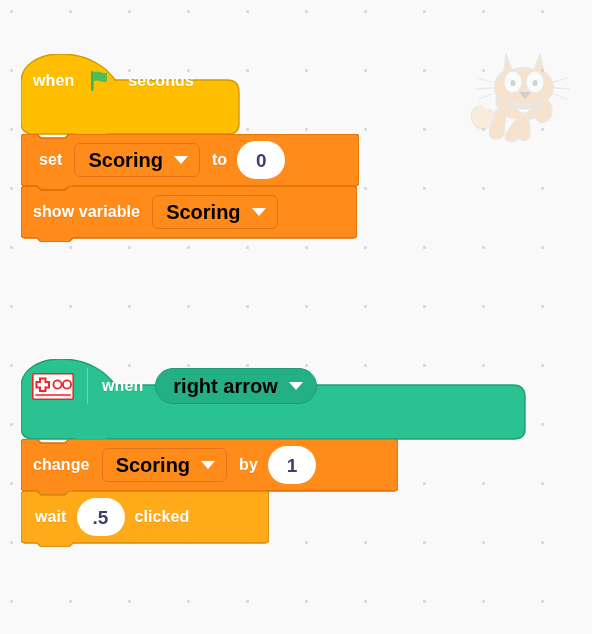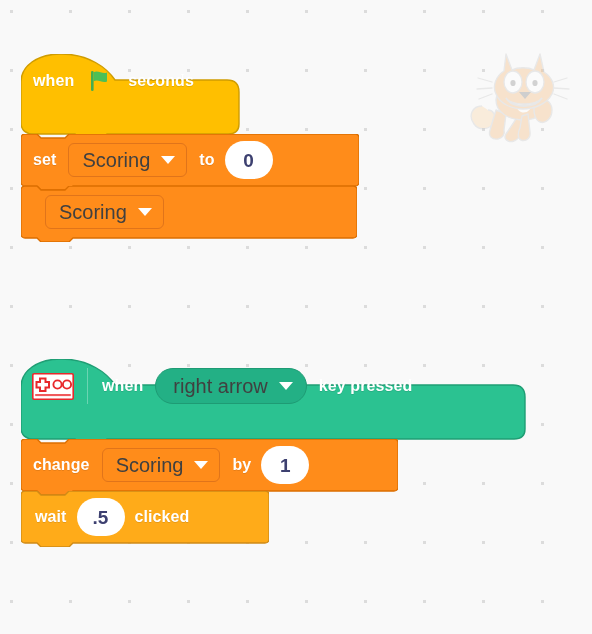--- a/index.html
+++ b/index.html
@@ -105,23 +105,23 @@
     padding: 0 11px 0 13px;
     box-sizing: border-box;
     cursor: pointer;
   }
   .dropdown.round {
     border-radius: 18px;
     height: 36px;
     padding: 0 13px 0 17px;
   }
   .dropdown .dd-label {
-    color: #404040;
+    color: #000000;
     font-size: 20px;
-    font-weight: normal;
+    font-weight: bold;
     line-height: 1;
     white-space: nowrap;
   }
   .dropdown .caret {
     margin-left: 11px;
     width: 0; height: 0;
     border-left: 7px solid transparent;
     border-right: 7px solid transparent;
     border-top: 8px solid #ffffff;
     flex: 0 0 auto;
@@ -243,21 +243,21 @@
           <svg viewBox="0 0 26 26" width="26" height="26" xmlns="http://www.w3.org/2000/svg">
             <rect x="3.0" y="3.0" width="2.6" height="20" rx="1.2" fill="#45ad4f"></rect>
             <path d="M5.6,4.2 C10,1.6 14.5,6.6 19,4.5 L19,13.4 C14.5,15.6 10,10.6 5.6,13.2 Z" fill="#4cbf56"></path>
           </svg>
         </span>
         <span class="gap-m"></span>
         <span class="block-label">seconds</span>
       </div>
     </div>
 
-    <div class="stack" style="width:338px; height:56px; margin-top:-4px;">
+    <div class="stack" style="width:338px; height:56px; margin-top:-4px;padding-left:6px;">
       <svg class="stack-svg" width="338" height="56" viewBox="0 0 338 56" xmlns="http://www.w3.org/2000/svg">
         <path d="M0,4 C0,1.6 1.6,0 4,0 L12,0 L16,0 L20,4 L44,4 L48,0 L52,0 L334,0
                  C336.4,0 338,1.6 338,4 L338,48
                  C338,50.4 336.4,52 334,52 L52,52 L48,56 L20,56 L16,52 L4,52
                  C1.6,52 0,50.4 0,48 Z" fill="#ff8c1a" stroke="#db6e00" stroke-width="1.3"></path>
       </svg>
       <div class="stack-content" style="height:52px; padding-left:12px;">
         <span class="block-label">set</span>
         <span class="gap-m"></span>
         <span class="dropdown dd-orange">
@@ -272,20 +272,21 @@
     </div>
 
     <div class="stack" style="width:336px; height:56px; margin-top:-4px;">
       <svg class="stack-svg" width="336" height="56" viewBox="0 0 336 56" xmlns="http://www.w3.org/2000/svg">
         <path d="M0,4 C0,1.6 1.6,0 4,0 L12,0 L16,0 L20,4 L44,4 L48,0 L52,0 L332,0
                  C334.4,0 336,1.6 336,4 L336,48
                  C336,50.4 334.4,52 332,52 L52,52 L48,56 L20,56 L16,52 L4,52
                  C1.6,52 0,50.4 0,48 Z" fill="#ff8c1a" stroke="#db6e00" stroke-width="1.3"></path>
       </svg>
       <div class="stack-content" style="height:52px; padding-left:12px;">
+        <span class="block-label">show variable</span>
         <span class="gap-m"></span>
         <span class="dropdown dd-orange">
           <span class="dd-label">Scoring</span>
           <span class="caret"></span>
         </span>
       </div>
     </div>
   </div>
 
   <div class="script" style="left:21px; top:333px;">
@@ -312,21 +313,20 @@
           </svg>
         </span>
         <span class="hat-divider"></span>
         <span class="block-label">when</span>
         <span class="gap-m"></span>
         <span class="dropdown dd-green round">
           <span class="dd-label">right arrow</span>
           <span class="caret"></span>
         </span>
         <span class="gap-m"></span>
-        <span class="block-label">key pressed</span>
       </div>
     </div>
 
     <div class="stack" style="width:377px; height:56px; margin-top:-4px;">
       <svg class="stack-svg" width="377" height="56" viewBox="0 0 377 56" xmlns="http://www.w3.org/2000/svg">
         <path d="M0,4 C0,1.6 1.6,0 4,0 L12,0 L16,0 L20,4 L44,4 L48,0 L52,0 L373,0
                  C375.4,0 377,1.6 377,4 L377,48
                  C377,50.4 375.4,52 373,52 L52,52 L48,56 L20,56 L16,52 L4,52
                  C1.6,52 0,50.4 0,48 Z" fill="#ff8c1a" stroke="#db6e00" stroke-width="1.3"></path>
       </svg>

